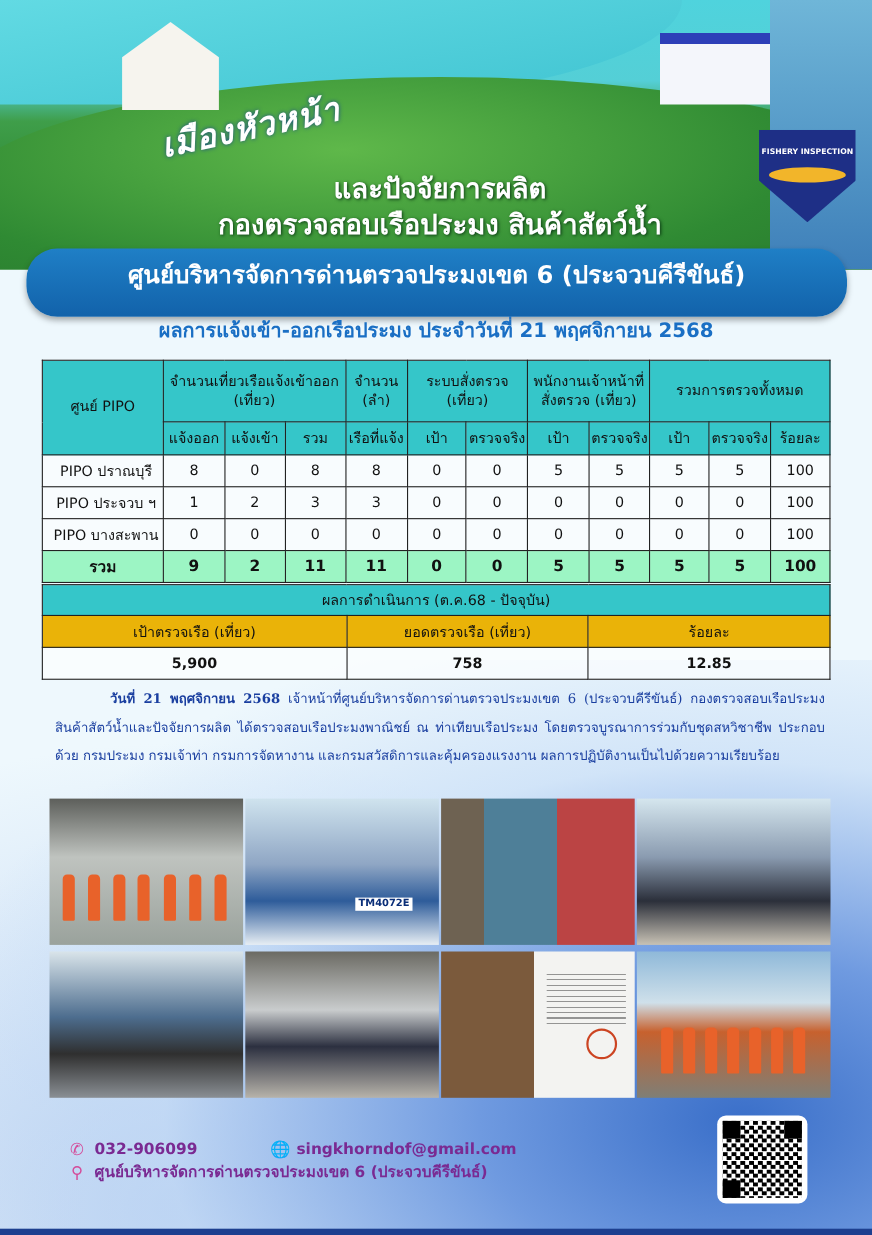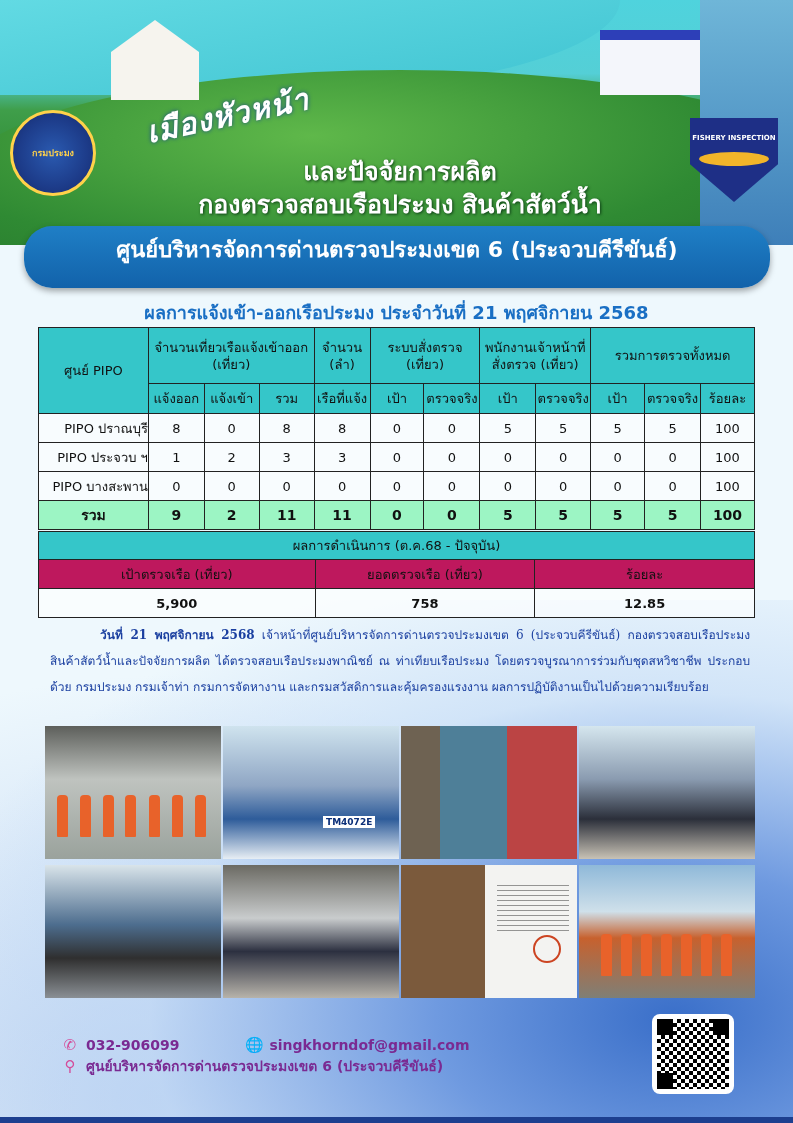--- a/index.html
+++ b/index.html
@@ -30,34 +30,34 @@
   .logo-right { position: absolute; left: 690px; top: 118px; width: 88px; height: 84px;
     background: #1e2f86; clip-path: polygon(0 0, 100% 0, 100% 55%, 50% 100%, 0 55%);
     display: flex; align-items: flex-start; justify-content: center; color: #fff; font-size: 7px; font-weight: bold; padding-top: 16px; box-sizing: border-box; }
   .logo-right .wing { position: absolute; top: 34px; width: 70px; height: 14px; background: #f2b52a; border-radius: 50%; }
   .hero-title { position: absolute; left: 100px; top: 155px; width: 600px; text-align: center; color: #fff;
     font-size: 25px; font-weight: bold; line-height: 33px; text-shadow: 1px 1px 3px #0b3a14; }
   
   .banner { position: absolute; left: 24px; top: 226px; width: 746px; height: 62px; border-radius: 28px;
     background: linear-gradient(180deg, #1f7fc6, #1262aa); box-shadow: 0 3px 6px rgba(0,0,0,0.35);
     color: #fff; font-size: 22px; font-weight: bold; display: flex; align-items: center; justify-content: center; padding-bottom: 16px; box-sizing: border-box; }
-  .subtitle { position: absolute; left: 0; top: 298px; width: 793px; text-align: center; color: #1a6fc4; font-size: 18px; font-weight: bold; }
+  .subtitle { position: absolute; left: 0; top: 285px; width: 793px; text-align: center; color: #1a6fc4; font-size: 18px; font-weight: bold; }
   
   table { border-collapse: collapse; position: absolute; left: 38px; width: 717px; font-size: 13px; color: #111; }
   td, th { border: 1px solid #222; text-align: center; padding: 0; font-weight: normal; }
   .t-main { top: 327px; }
   .t-main thead th { background: #35c6c9; }
   .t-main .h1 { height: 56px; line-height: 17px; }
   .t-main .h2 { height: 30px; }
   .t-main tbody td { background: rgba(255,255,255,0.6); height: 28px; }
-  .t-main tbody td.name { text-align: right; padding-left: 6px; margin-left: 44px; }
+  .t-main tbody td.name { text-align: center; padding-left: 6px; margin-left: 44px; }
   .t-main tbody tr.total td { background: #9cf5c4; font-weight: bold; font-size: 14px; }
   .t-sum { top: 531px; padding-left: 14px; }
   .t-sum .cap { background: #35c6c9; height: 27px; }
-  .t-sum .hd td { background: #be185d; height: 28px; }
+  .t-sum .hd td { background: #eab308; height: 28px; }
   .t-sum .vals td { background: rgba(255,255,255,0.65); height: 28px; font-weight: bold; }
   
   .para { position: absolute; left: 50px; top: 622px; width: 700px; font-family: "DejaVu Serif", serif;
     font-size: 12px; line-height: 26px; color: #1a3fa0; text-align: justify; }
   .para .indent { display: inline-block; width: 50px; }
   .para .lead { font-weight: bold; }
   
   .photos { position: absolute; left: 45px; top: 726px; width: 712px; display: grid;
     grid-template-columns: 176px 176px 176px 176px; grid-template-rows: 133px 133px; gap: 6px 2px; }
   .photo { position: relative; overflow: hidden; }
@@ -94,23 +94,20 @@
 
 <div class="bg-bottom"></div>
 
 <div class="hero">
   <div class="sea"></div>
   <div class="hill"></div>
   <div class="temple"></div>
   <div class="building"></div>
   <div class="city"></div>
   <div class="script">เมืองหัวหน้า</div>
-  <div class="logo-left">
-    <span>กรมประมง</span>
-  </div>
   <div class="logo-right">
     <span>FISHERY INSPECTION</span>
     <div class="wing"></div>
   </div>
   <div class="hero-title">
     <div>และปัจจัยการผลิต</div>
     <div>กองตรวจสอบเรือประมง สินค้าสัตว์น้ำ</div>
   </div>
 </div>
 

